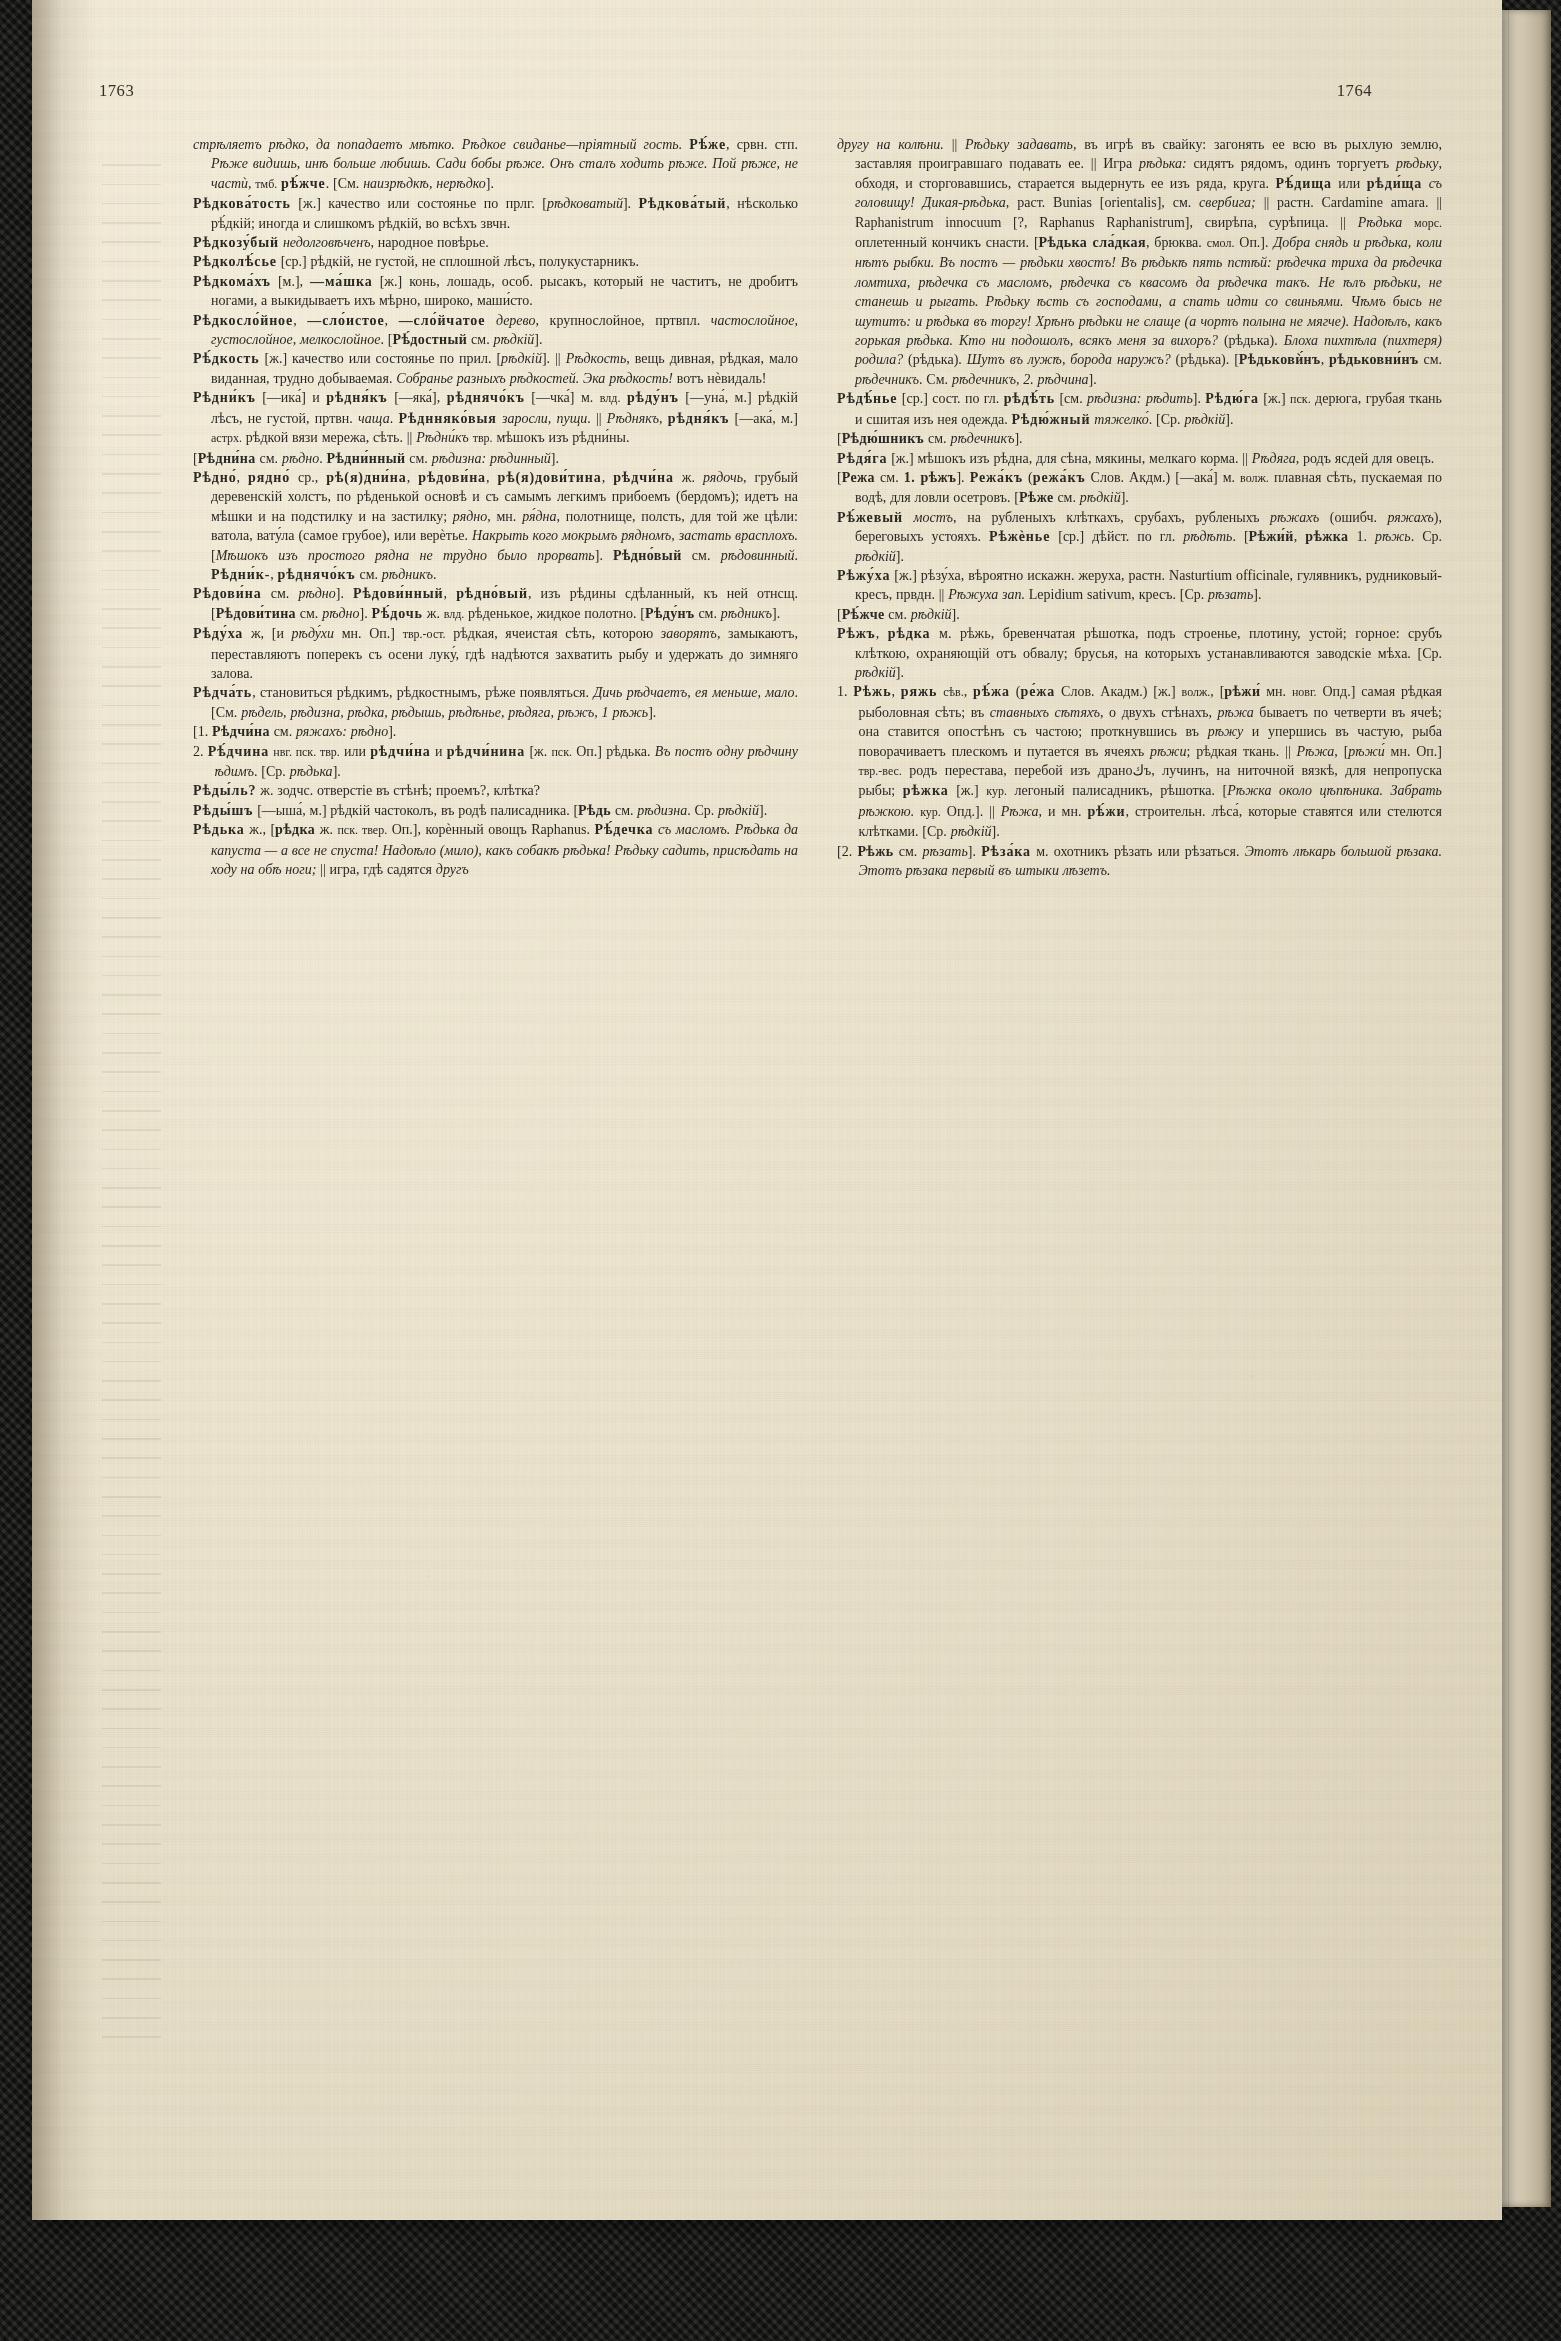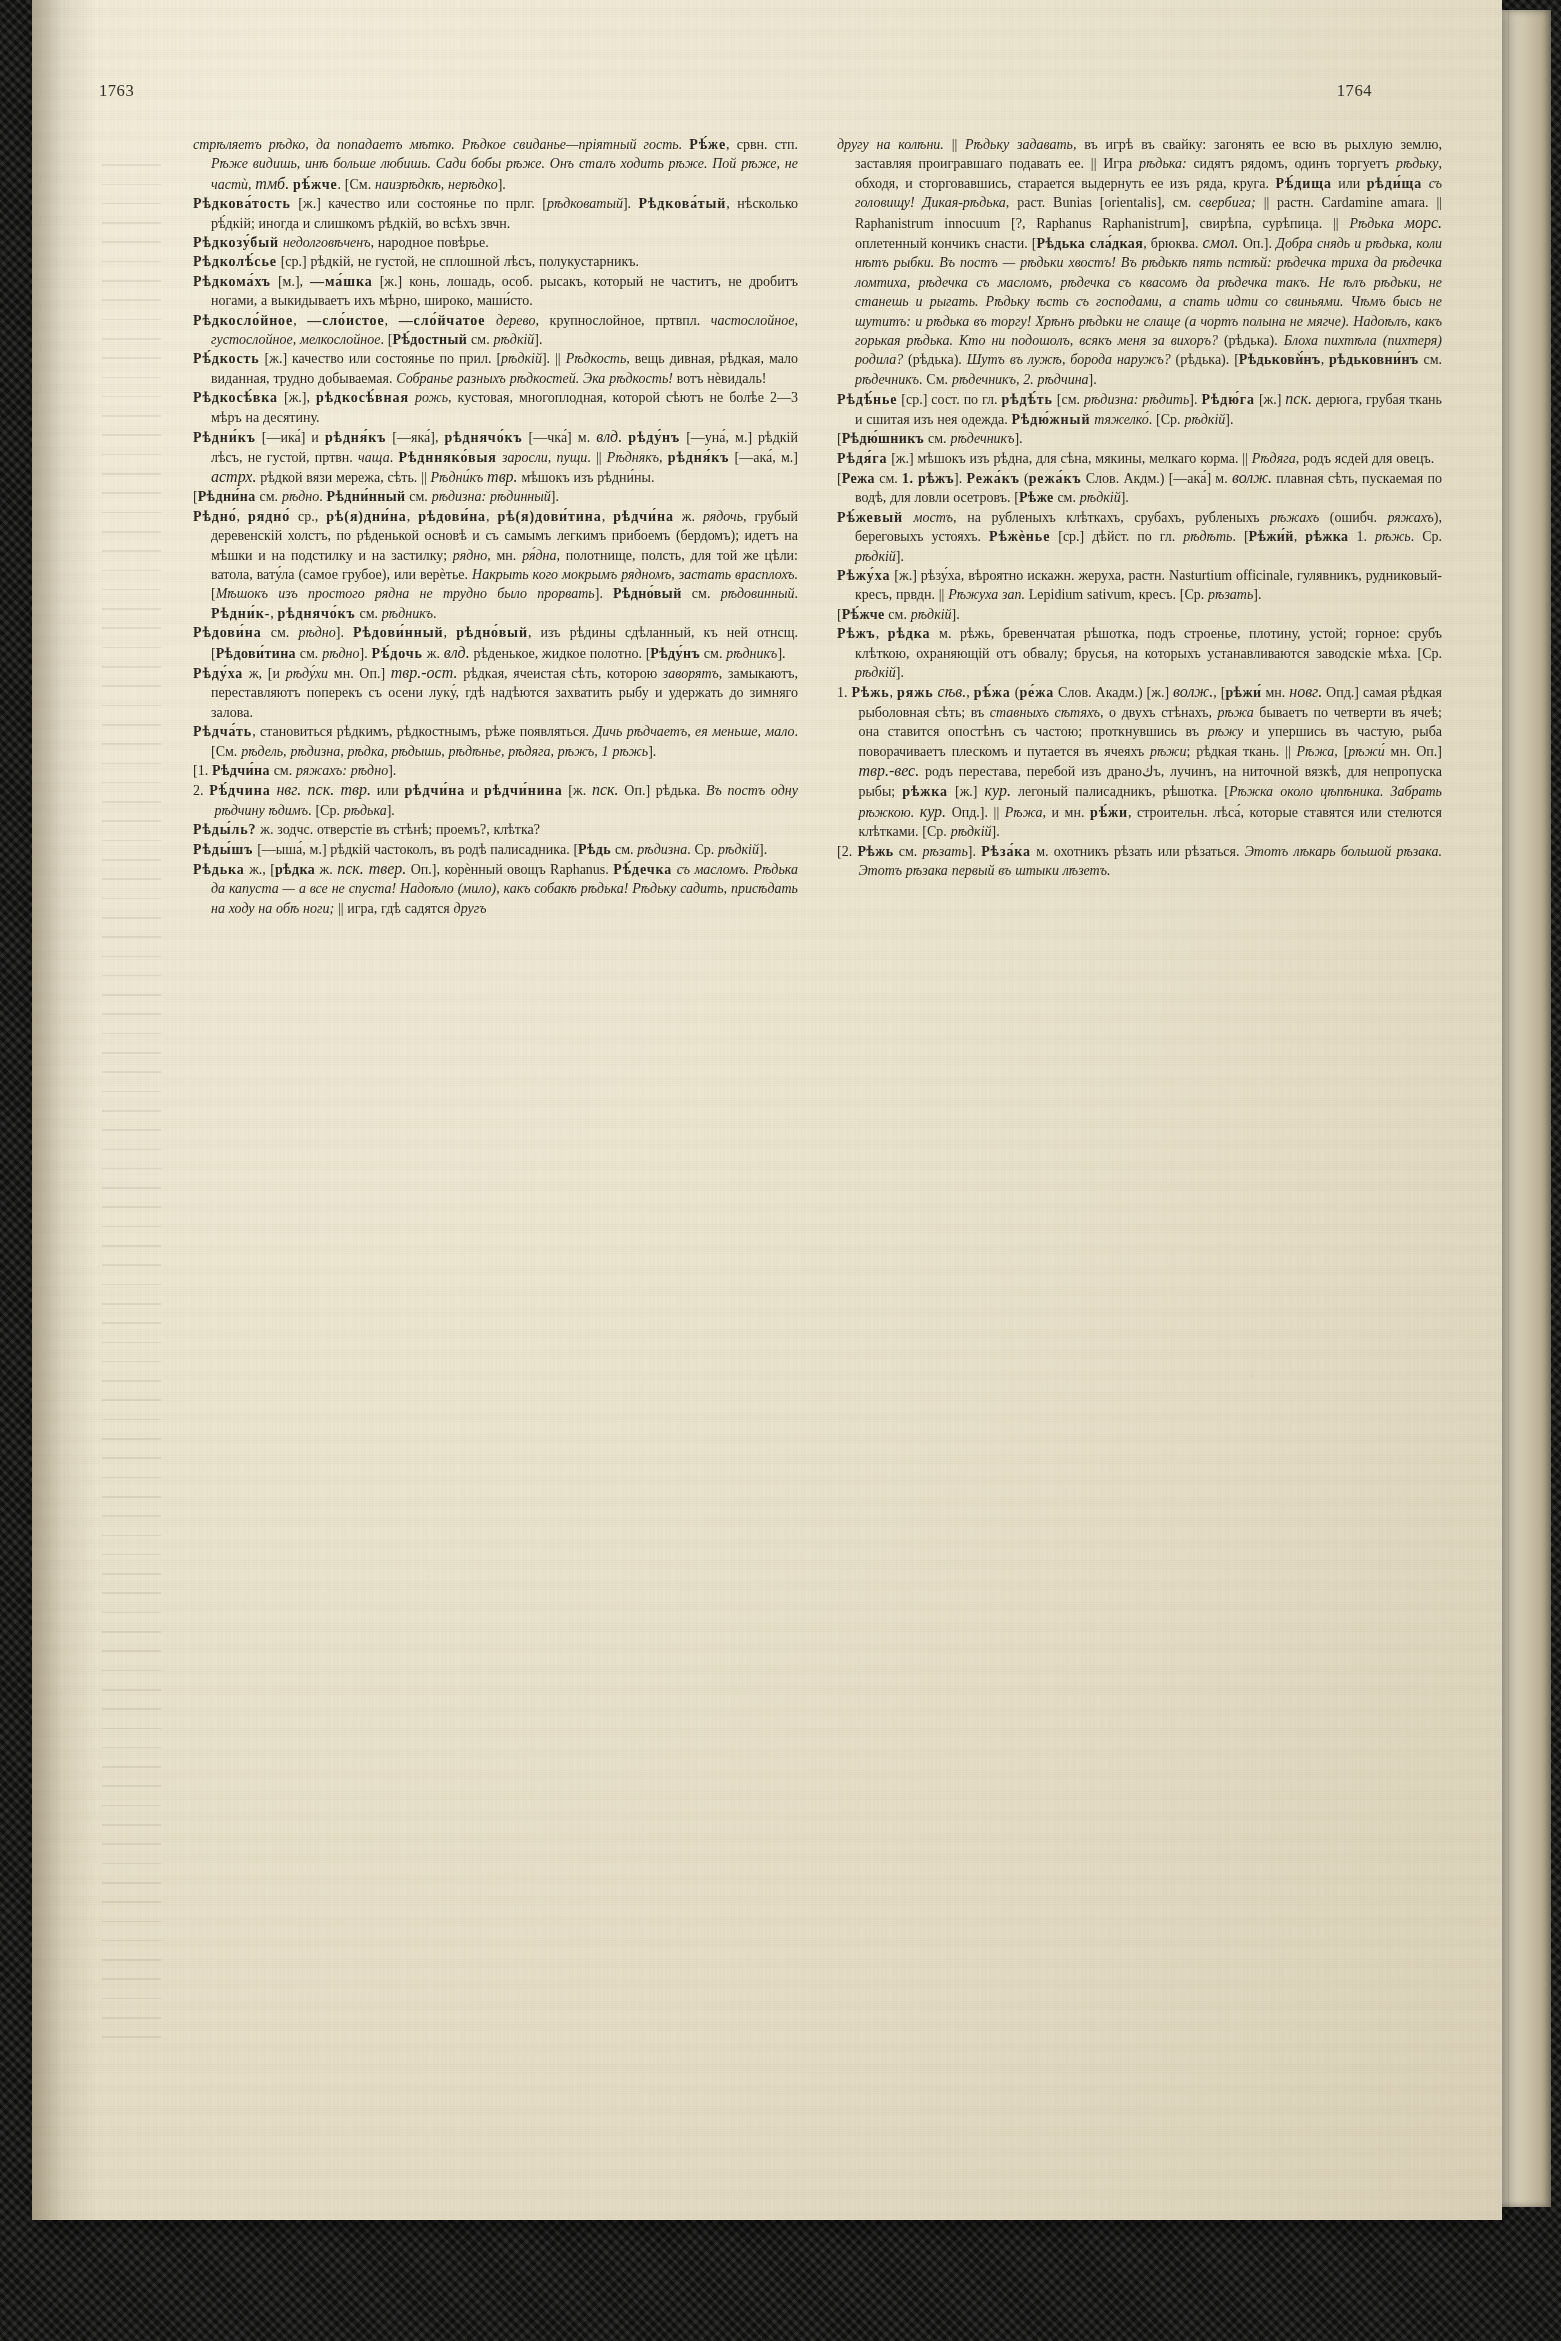--- a/index.html
+++ b/index.html
@@ -147,21 +147,21 @@
     margin: 0 0 0 0;
     text-indent: -18px;
     padding-left: 18px;
   }
   .entry.num    { text-indent: -21.4px; padding-left: 21.4px; }
 
   
   .hw   { font-weight: 700; letter-spacing: 0.9px; }      
   .hw2  { font-weight: 700; letter-spacing: 0.4px; }       
   .it   { font-style: italic; }                            
-  .sm   { font-style: italic; font-size: 16px; }         
+  .sm   { font-size: 12px; }         
   .lat  { font-style: normal; }                            
 
   
   #showthrough {
     position: absolute;
     left: 70px;
     top: 161px;
     width: 59px;
     height: 1877px;
     opacity: .10;
@@ -193,21 +193,20 @@
 
   <div id="columns">
     <div class="column" id="col-left">
         <p class="entry"><span class="it">стрѣляетъ рѣдко, да попадаетъ мѣтко. Рѣдкое свиданье—пріятный гость.</span> <span class="hw">Рѣ́же</span>, срвн. стп. <span class="it">Рѣже видишь, инѣ больше любишь. Сади бобы рѣже. Онъ сталъ ходить рѣже. Пой рѣже, не частѝ,</span> <span class="sm">тмб.</span> <span class="hw">рѣ́жче</span>. [См. <span class="it">наизрѣдкѣ, нерѣдко</span>].</p>
         <p class="entry"><span class="hw">Рѣдкова́тость</span> [ж.] качество или состоянье по прлг. [<span class="it">рѣдковатый</span>]. <span class="hw">Рѣдкова́тый</span>, нѣсколько рѣ́дкій; иногда и слишкомъ рѣдкій, во всѣхъ звчн.</p>
         <p class="entry"><span class="hw">Рѣдкозу́бый</span> <span class="it">недолговѣченъ</span>, народное повѣрье.</p>
         <p class="entry"><span class="hw">Рѣдколѣ́сье</span> [ср.] рѣдкій, не густой, не сплошной лѣсъ, полукустарникъ.</p>
         <p class="entry"><span class="hw">Рѣдкома́хъ</span> [м.], <span class="hw">—ма́шка</span> [ж.] конь, лошадь, особ. рысакъ, который не частитъ, не дробитъ ногами, а выкидываетъ ихъ мѣрно, широко, маши́сто.</p>
         <p class="entry"><span class="hw">Рѣдкосло́йное</span>, <span class="hw">—сло́истое</span>, <span class="hw">—сло́йчатое</span> <span class="it">дерево</span>, крупнослойное, пртвпл. <span class="it">частослойное, густослойное, мелкослойное</span>. [<span class="hw2">Рѣ́достный</span> см. <span class="it">рѣдкій</span>].</p>
         <p class="entry"><span class="hw">Рѣ́дкость</span> [ж.] качество или состоянье по прил. [<span class="it">рѣдкій</span>]. || <span class="it">Рѣдкость</span>, вещь дивная, рѣдкая, мало виданная, трудно добываемая. <span class="it">Собранье разныхъ рѣдкостей. Эка рѣдкость!</span> вотъ нѐвидаль!</p>
-        <p class="entry"><span class="hw">Рѣдкосѣ́вка</span> [ж.], <span class="hw">рѣдкосѣ́вная</span> <span class="it">рожь</span>, кустовая, многоплодная, которой сѣютъ не болѣе 2—3 мѣръ на десятину.</p>
         <p class="entry"><span class="hw">Рѣдни́къ</span> [—ика́] и <span class="hw">рѣдня́къ</span> [—яка́], <span class="hw">рѣднячо́къ</span> [—чка́] м. <span class="sm">влд.</span> <span class="hw">рѣду́нъ</span> [—уна́, м.] рѣдкій лѣсъ, не густой, пртвн. <span class="it">чаща</span>. <span class="hw">Рѣднняко́выя</span> <span class="it">заросли, пущи</span>. || <span class="it">Рѣднякъ</span>, <span class="hw">рѣдня́къ</span> [—ака́, м.] <span class="sm">астрх.</span> рѣдкой вязи мережа, сѣть. || <span class="it">Рѣдни́къ</span> <span class="sm">твр.</span> мѣшокъ изъ рѣдни́ны.</p>
         <p class="entry">[<span class="hw2">Рѣдни́на</span> см. <span class="it">рѣдно</span>. <span class="hw2">Рѣдни́нный</span> см. <span class="it">рѣдизна: рѣдинный</span>].</p>
         <p class="entry"><span class="hw">Рѣдно́</span>, <span class="hw">рядно́</span> ср., <span class="hw">рѣ(я)дни́на</span>, <span class="hw">рѣдови́на</span>, <span class="hw">рѣ(я)дови́тина</span>, <span class="hw">рѣдчи́на</span> ж. <span class="it">рядочь</span>, грубый деревенскій холстъ, по рѣденькой основѣ и съ самымъ легкимъ прибоемъ (бердомъ); идетъ на мѣшки и на подстилку и на застилку; <span class="it">рядно</span>, мн. <span class="it">ря́дна</span>, полотнище, полсть, для той же цѣли: ватола, вату́ла (самое грубое), или верѐтье. <span class="it">Накрыть кого мокрымъ рядномъ, застать врасплохъ.</span> [<span class="it">Мѣшокъ изъ простого рядна не трудно было прорвать</span>]. <span class="hw2">Рѣдно́вый</span> см. <span class="it">рѣдовинный</span>. <span class="hw">Рѣдни́к-</span>, <span class="hw">рѣднячо́къ</span> см. <span class="it">рѣдникъ</span>.</p>
         <p class="entry"><span class="hw">Рѣдови́на</span> см. <span class="it">рѣдно</span>]. <span class="hw">Рѣдови́нный</span>, <span class="hw">рѣдно́вый</span>, изъ рѣдины сдѣланный, къ ней отнсщ. [<span class="hw2">Рѣдови́тина</span> см. <span class="it">рѣдно</span>]. <span class="hw">Рѣ́дочь</span> ж. <span class="sm">влд.</span> рѣденькое, жидкое полотно. [<span class="hw2">Рѣду́нъ</span> см. <span class="it">рѣдникъ</span>].</p>
         <p class="entry"><span class="hw">Рѣду́ха</span> ж, [и <span class="it">рѣду́хи</span> мн. Оп.] <span class="sm">твр.-ост.</span> рѣдкая, ячеистая сѣть, которою <span class="it">заворятъ</span>, замыкаютъ, переставляютъ поперекъ съ осени луку́, гдѣ надѣются захватить рыбу и удержать до зимняго залова.</p>
         <p class="entry"><span class="hw">Рѣдча́ть</span>, становиться рѣдкимъ, рѣдкостнымъ, рѣже появляться. <span class="it">Дичь рѣдчаетъ, ея меньше, мало</span>. [См. <span class="it">рѣдель, рѣдизна, рѣдка, рѣдышь, рѣдѣнье, рѣдяга, рѣжъ, 1 рѣжь</span>].</p>
         <p class="entry num">[1. <span class="hw2">Рѣдчи́на</span> см. <span class="it">ряжахъ: рѣдно</span>].</p>
         <p class="entry num">2. <span class="hw">Рѣ́дчина</span> <span class="sm">нвг. пск. твр.</span> или <span class="hw">рѣдчи́на</span> и <span class="hw">рѣдчи́нина</span> [ж. <span class="sm">пск.</span> Оп.] рѣдька. <span class="it">Въ постъ одну рѣдчину ѣдимъ</span>. [Ср. <span class="it">рѣдька</span>].</p>
         <p class="entry"><span class="hw">Рѣды́ль?</span> ж. зодчс. отверстіе въ стѣнѣ; проемъ?, клѣтка?</p>
         <p class="entry"><span class="hw">Рѣды́шъ</span> [—ыша́, м.] рѣдкій частоколъ, въ родѣ палисадника. [<span class="hw2">Рѣдь</span> см. <span class="it">рѣдизна</span>. Ср. <span class="it">рѣдкій</span>].</p>

